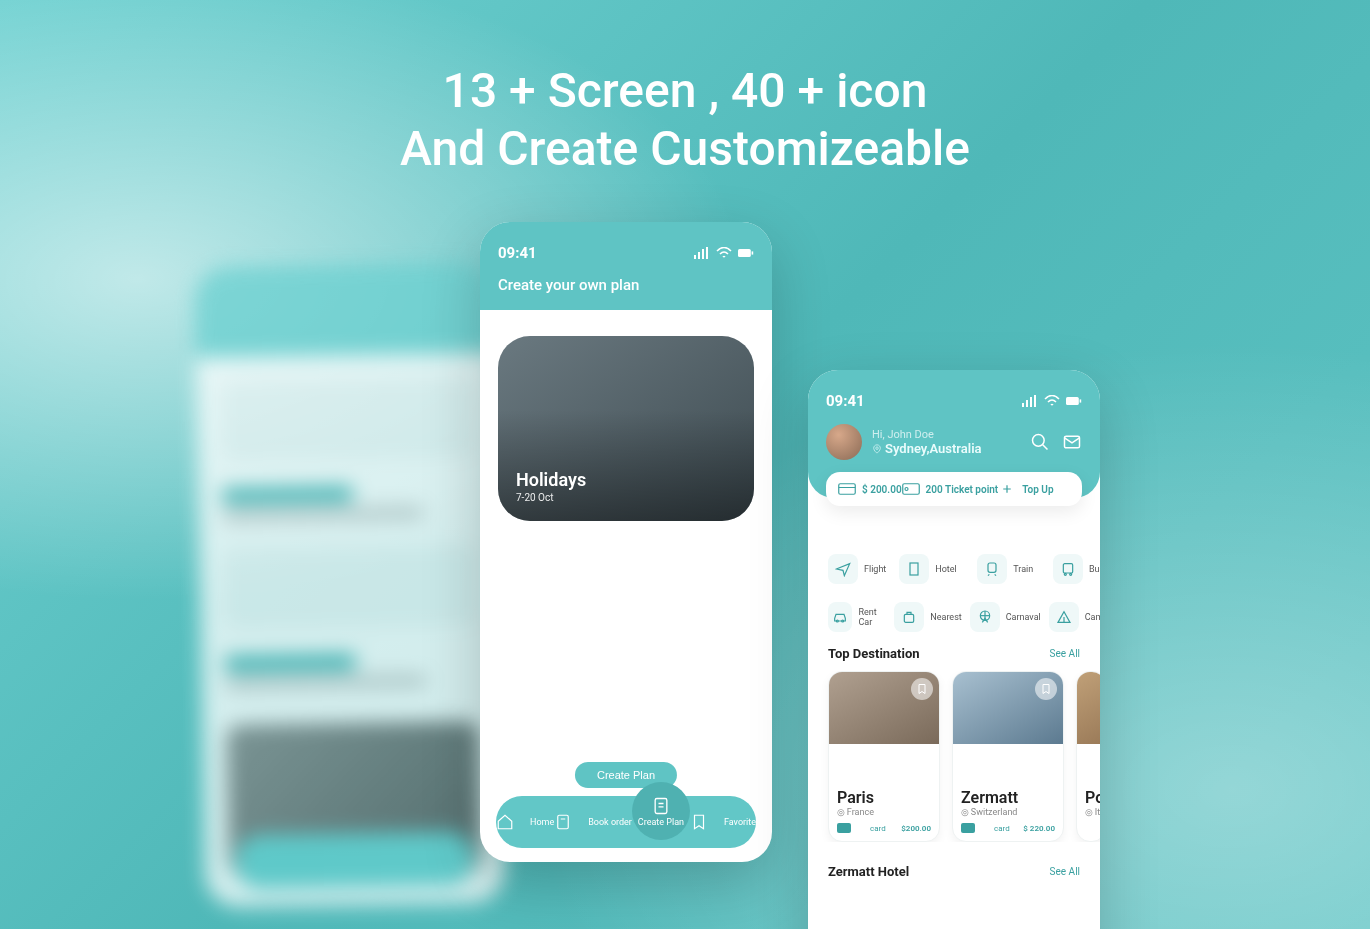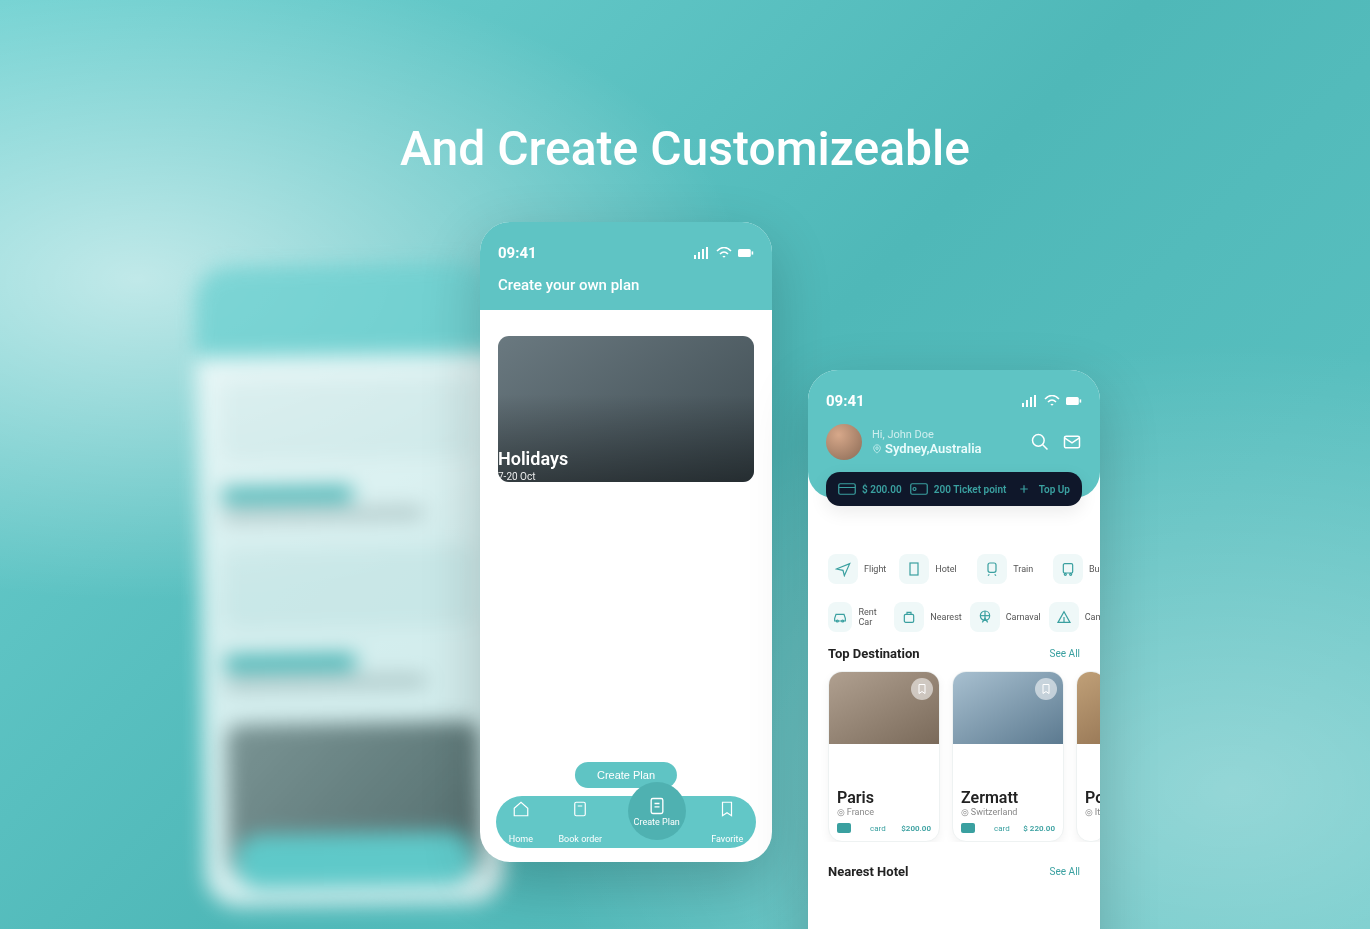--- a/index.html
+++ b/index.html
@@ -72,27 +72,28 @@
     align-items: center;
     font-size: 15px;
     font-weight: 700;
     margin-bottom: 14px;
   }
   .status-icons { display: flex; gap: 6px; align-items:center; }
   .status-icons svg { width:16px; height:12px; fill:#fff; }
   .pc-title { font-size: 15px; font-weight: 500; }
   .pc-body { padding: 26px 18px; }
   .plan-card {
-    height: 146px;
-    border-radius: 11px;
+    height: 185px;
+    border-radius: 32px;
     background: linear-gradient(145deg, #6a7980 0%, #3d4a50 100%);
     position: relative;
     overflow: hidden;
     display:flex;
     align-items:flex-end;
+    padding:18px;
     color:#fff;
   }
   .plan-card::before {
     content:"";
     position:absolute; inset:0;
     background: linear-gradient(to top, rgba(0,0,0,0.4), transparent 60%);
   }
   .plan-card .txt { position:relative; z-index:1;}
   .plan-card .nm { font-size:18px; font-weight:600; }
   .plan-card .dt { font-size:10px; opacity:0.9; margin-top:2px;}
@@ -104,21 +105,21 @@
     font-size:11px; font-weight:500;
     padding: 7px 22px; border-radius: 16px;
     border:none; cursor:pointer;
   }
   .bottom-nav {
     position:absolute; left:16px; right:16px; bottom:14px;
     height:52px; background:#62c7c7; border-radius:26px;
     display:flex; align-items:center; justify-content:space-around;
     color:#fff;
   }
-  .nav-item { display:flex; flex-direction:column; align-items:center; gap:16px; font-size:9px; cursor:pointer; }
+  .nav-item { display:flex; flex-direction:row; align-items:center; gap:16px; font-size:9px; cursor:pointer; }
   .nav-item svg { width:18px; height:18px; fill:none; stroke:#fff; stroke-width:1.6;}
   .nav-fab {
     width:58px; height:58px; border-radius:50%; background:#4fb1b1;
     display:flex; flex-direction:column;align-items:center;justify-content:center;
     margin-top:-22px; color:#fff; font-size:9px; gap:1px; cursor:pointer;
   }
   .nav-fab svg{ width:20px;height:20px;stroke:#fff;stroke-width:1.6;fill:none;}
 
   
   .phone-right {
@@ -145,22 +146,22 @@
     background: radial-gradient(circle at 35% 30%, #d7a88a, #8a6a55);
   }
   .user-txt { flex:1; }
   .hello { font-size:11px; color:#cfeeee; }
   .locline { font-size:13px; font-weight:600; color:#eafcfc; display:flex;align-items:center;gap:3px;}
   .hdr-icons { display:flex; gap:12px; }
   .hdr-icons svg{ width:20px;height:20px;stroke:#fff;fill:none;stroke-width:1.8;}
 
   .wallet-card {
     position:absolute; left:18px; right:18px; top:102px;
-    background:#0f172a; border-radius:14px; padding:10px 12px;
-    display:flex; align-items:center; justify-content:space-between;
+    background:#ffffff; border-radius:14px; padding:10px 12px;
+    display:flex; align-items:center; 
     box-shadow:0 6px 18px rgba(0,0,0,0.08);
     font-size:10px;
   }
   .wallet-seg { display:flex; align-items:center; gap:6px; color:#3aa0a0;}
   .wallet-seg svg{width:18px;height:14px;fill:none;stroke:#3aa0a0;stroke-width:1.6;}
   .wallet-seg .amt{ font-weight:600; color:#3aa0a0;}
   .cat-grid {
     padding: 56px 20px 10px;
     display:grid; grid-template-columns:repeat(4,1fr); gap:18px 8px;
     justify-items:center;
@@ -192,21 +193,21 @@
   .dest-foot{ display:flex; justify-content:space-between; align-items:center; margin-top:6px;}
   .df-l{ display:flex;align-items:center;gap:19px; font-size:8px;color:#3aa0a0;}
   .df-l .chip{width:14px;height:10px;background:#3aa0a0;border-radius:2px;}
   .df-r{font-size:8px;color:#3aa0a0; font-weight:600;}
 </style>
 </head>
 <body>
 
 <div class="hero">
   <h1>
-    <br>
+    <span>13 + Screen , 40 + icon</span><br>
     <span>And Create Customizeable</span>
   </h1>
 </div>
 
 <div class="phone-back">
   <div class="pbhead"></div>
   <div class="pbbody">
     <div class="pb-row"></div>
     <div>
       <div class="pb-title"></div>
@@ -482,16 +483,16 @@
     <div class="dest-card partial">
       <div class="dest-img p3"></div>
       <div class="dest-info">
         <div class="dest-name">Po</div>
         <div class="dest-loc">◎ <span>It</span></div>
       </div>
     </div>
   </div>
 
   <div class="sec-head" style="margin-top:18px;">
-    <span class="st">Nearest Hotel</span>
+    <span class="st">Zermatt Hotel</span>
     <span class="sa">See All</span>
   </div>
 </div>
 
 </body></html>

